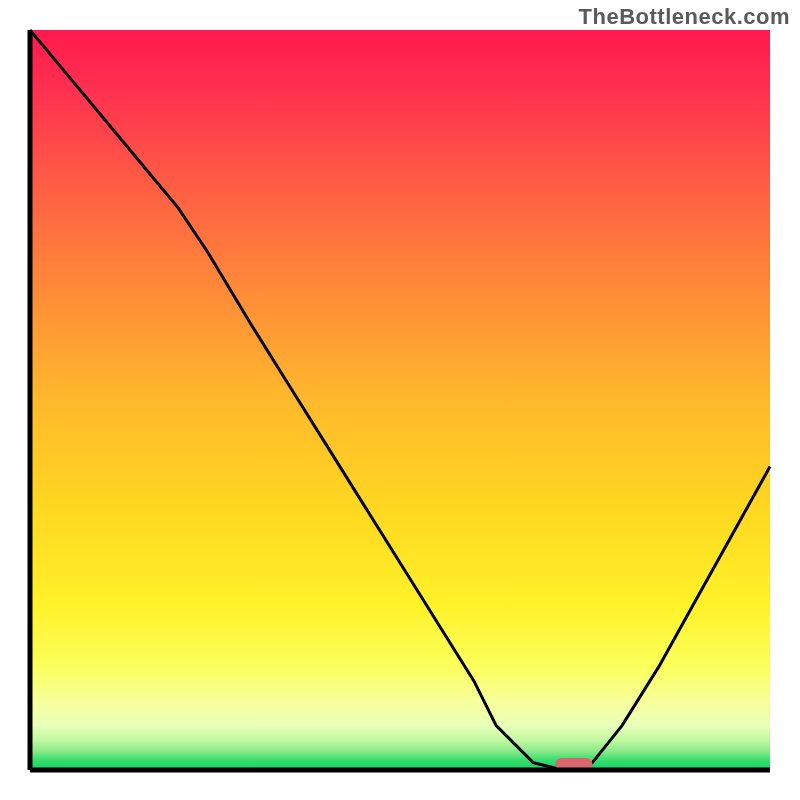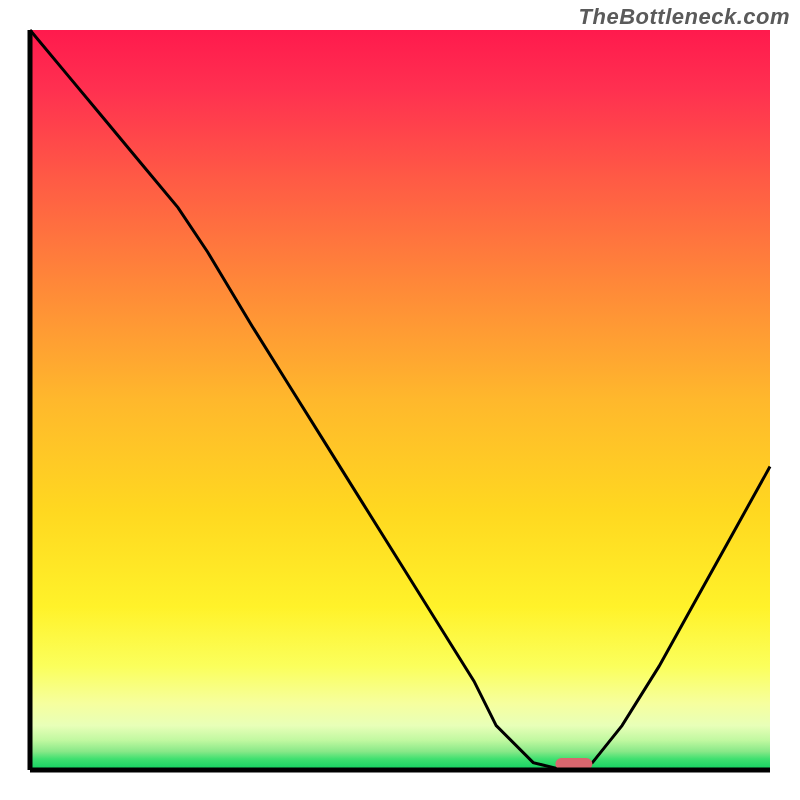--- a/index.html
+++ b/index.html
@@ -7,21 +7,20 @@
     padding: 0;
     width: 800px;
     height: 800px;
     background: #ffffff;
     font-family: Arial, Helvetica, sans-serif;
   }
   .chart-container {
     position: relative;
     width: 800px;
     height: 624px;
-    font-style: italic;
   }
   .watermark {
     position: absolute;
     top: 4px;
     right: 10px;
     font-size: 22px;
     font-weight: 600;
     color: #5a5a5a;
     letter-spacing: 0.5px;
     z-index: 10;

